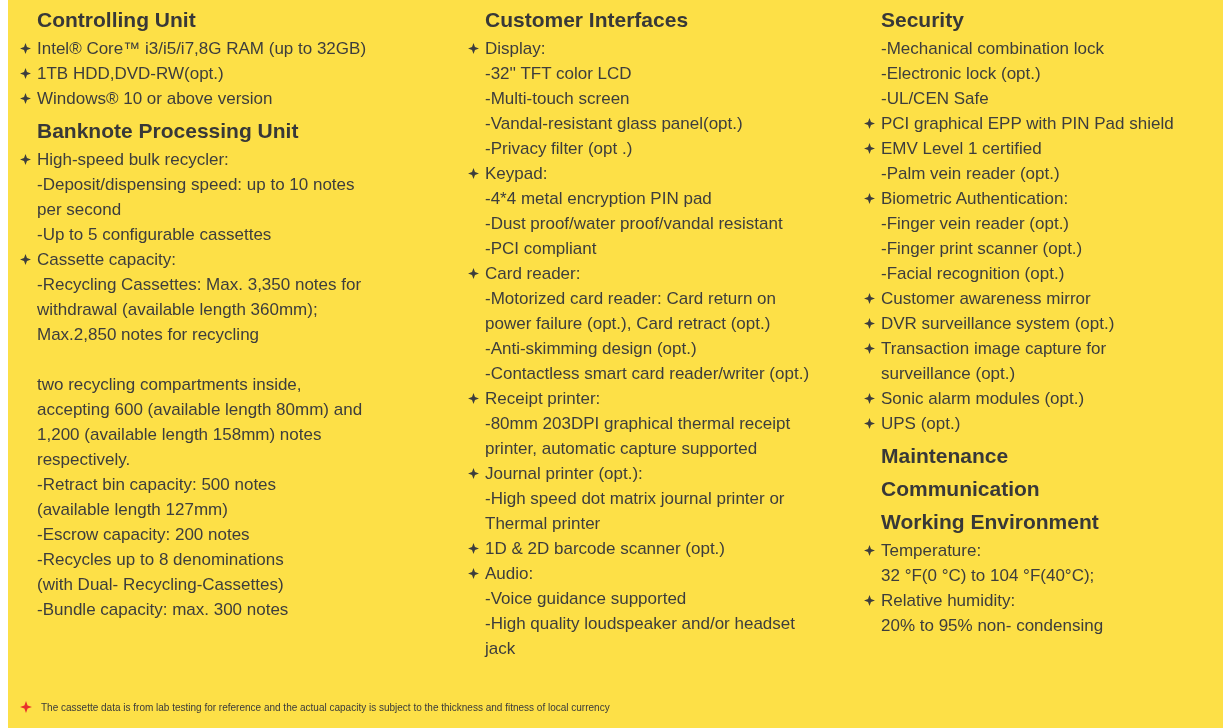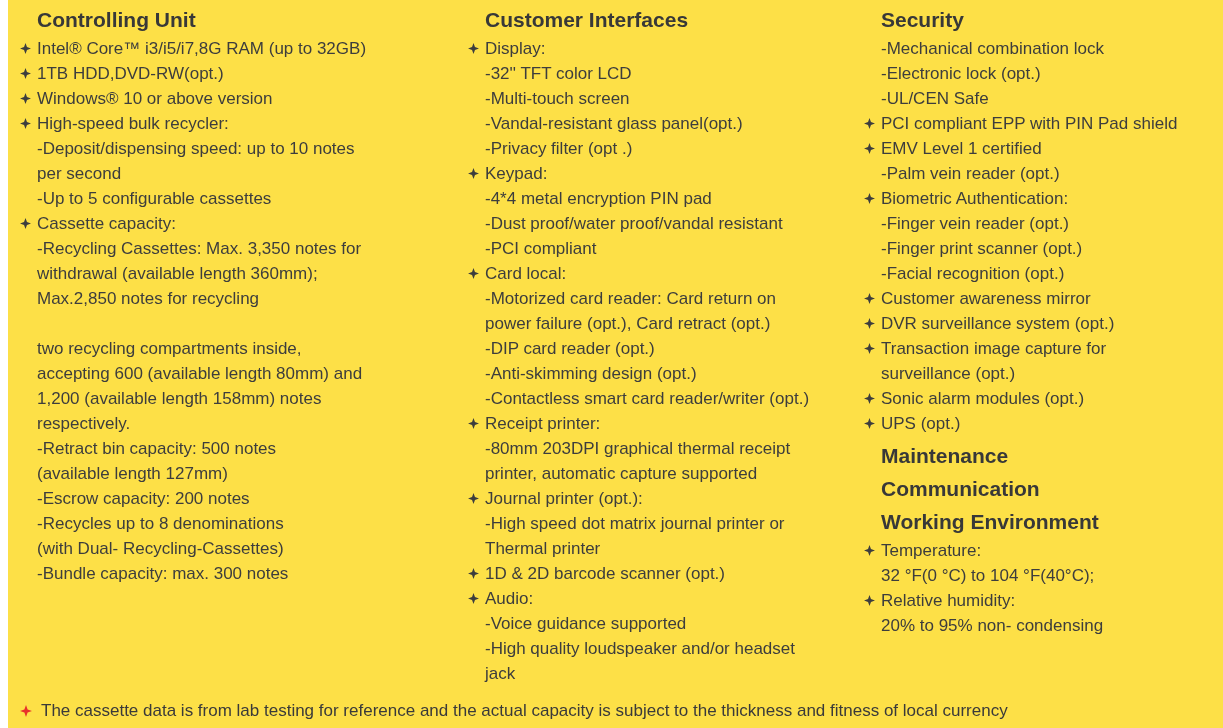--- a/index.html
+++ b/index.html
@@ -22,21 +22,21 @@
   .txt{flex:none;}
   .heading{
     padding-left:17px;
     font-size:21px;font-weight:bold;color:#383838;
     line-height:26px;margin:7px 0 3px 0;white-space:nowrap;
   }
   .col > .heading:first-child{margin-top:0;}
   .footnote{
     position:absolute;left:12px;top:701px;
     display:flex;align-items:center;
-    font-size:17px;color:#3a3a3a;white-space:nowrap;
+    font-size:10px;color:#3a3a3a;white-space:nowrap;
   }
   .footnote .fn-icon{flex:none;width:12px;height:12px;margin-right:9px;display:flex;align-items:center;}
   .diamond{color:#3d3d3d;}
   .fn-icon .diamond{color:#e8312b;}
 </style>
 </head>
 <body>
 
 <div class="page">
   <div class="col col1">
@@ -58,20 +58,21 @@
         <span class="txt">1TB HDD,DVD-RW(opt.)</span>
       </div>
       <div class="row">
         <span class="gutter">
           <svg class="diamond" width="11" height="11" viewBox="0 0 24 24" fill="currentColor" xmlns="http://www.w3.org/2000/svg" style="color: rgb(61, 61, 61);">
             <path d="M12 0 L15.2 8.8 L24 12 L15.2 15.2 L12 24 L8.8 15.2 L0 12 L8.8 8.8 Z"></path>
           </svg>
         </span>
         <span class="txt">Windows® 10 or above version</span>
       </div>
+      <div class="heading">Banknote Processing Unit</div>
       <div class="row">
         <span class="gutter">
           <svg class="diamond" width="11" height="11" viewBox="0 0 24 24" fill="currentColor" xmlns="http://www.w3.org/2000/svg" style="color: rgb(61, 61, 61);">
             <path d="M12 0 L15.2 8.8 L24 12 L15.2 15.2 L12 24 L8.8 15.2 L0 12 L8.8 8.8 Z"></path>
           </svg>
         </span>
         <span class="txt">High-speed bulk recycler:</span>
       </div>
       <div class="row">
         <span class="gutter"></span>
@@ -194,33 +195,29 @@
       <div class="row">
         <span class="gutter"></span>
         <span class="txt">-PCI compliant</span>
       </div>
       <div class="row">
         <span class="gutter">
           <svg class="diamond" width="11" height="11" viewBox="0 0 24 24" fill="currentColor" xmlns="http://www.w3.org/2000/svg" style="color: rgb(61, 61, 61);">
             <path d="M12 0 L15.2 8.8 L24 12 L15.2 15.2 L12 24 L8.8 15.2 L0 12 L8.8 8.8 Z"></path>
           </svg>
         </span>
-        <span class="txt">Card local:</span>
+        <span class="txt">Card reader:</span>
       </div>
       <div class="row">
         <span class="gutter"></span>
         <span class="txt">-Motorized card reader: Card return on</span>
       </div>
       <div class="row">
         <span class="gutter"></span>
         <span class="txt">power failure (opt.), Card retract (opt.)</span>
-      </div>
-      <div class="row">
-        <span class="gutter"></span>
-        <span class="txt">-DIP card reader (opt.)</span>
       </div>
       <div class="row">
         <span class="gutter"></span>
         <span class="txt">-Anti-skimming design (opt.)</span>
       </div>
       <div class="row">
         <span class="gutter"></span>
         <span class="txt">-Contactless smart card reader/writer (opt.)</span>
       </div>
       <div class="row">
@@ -297,21 +294,21 @@
       <div class="row">
         <span class="gutter"></span>
         <span class="txt">-UL/CEN Safe</span>
       </div>
       <div class="row">
         <span class="gutter">
           <svg class="diamond" width="11" height="11" viewBox="0 0 24 24" fill="currentColor" xmlns="http://www.w3.org/2000/svg" style="color: rgb(61, 61, 61);">
             <path d="M12 0 L15.2 8.8 L24 12 L15.2 15.2 L12 24 L8.8 15.2 L0 12 L8.8 8.8 Z"></path>
           </svg>
         </span>
-        <span class="txt">PCI compliant EPP with PIN Pad shield</span>
+        <span class="txt">PCI graphical EPP with PIN Pad shield</span>
       </div>
       <div class="row">
         <span class="gutter">
           <svg class="diamond" width="11" height="11" viewBox="0 0 24 24" fill="currentColor" xmlns="http://www.w3.org/2000/svg" style="color: rgb(61, 61, 61);">
             <path d="M12 0 L15.2 8.8 L24 12 L15.2 15.2 L12 24 L8.8 15.2 L0 12 L8.8 8.8 Z"></path>
           </svg>
         </span>
         <span class="txt">EMV Level 1 certified</span>
       </div>
       <div class="row">

